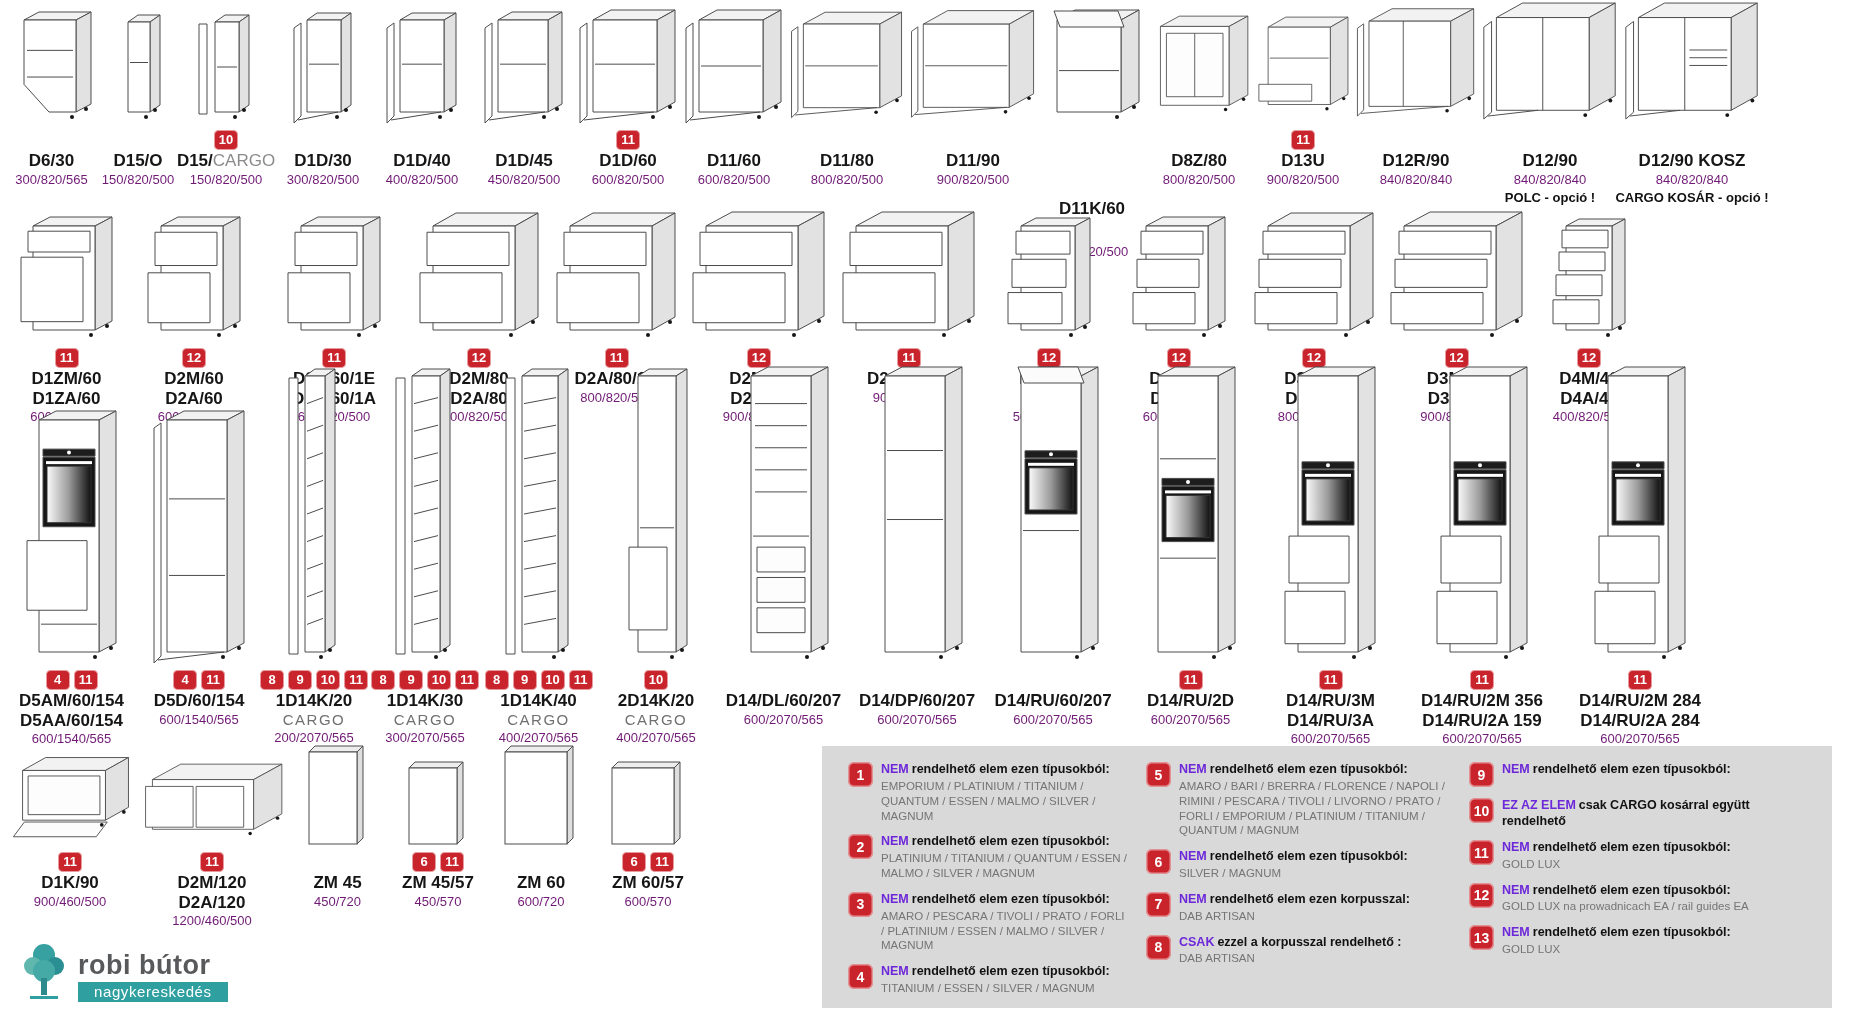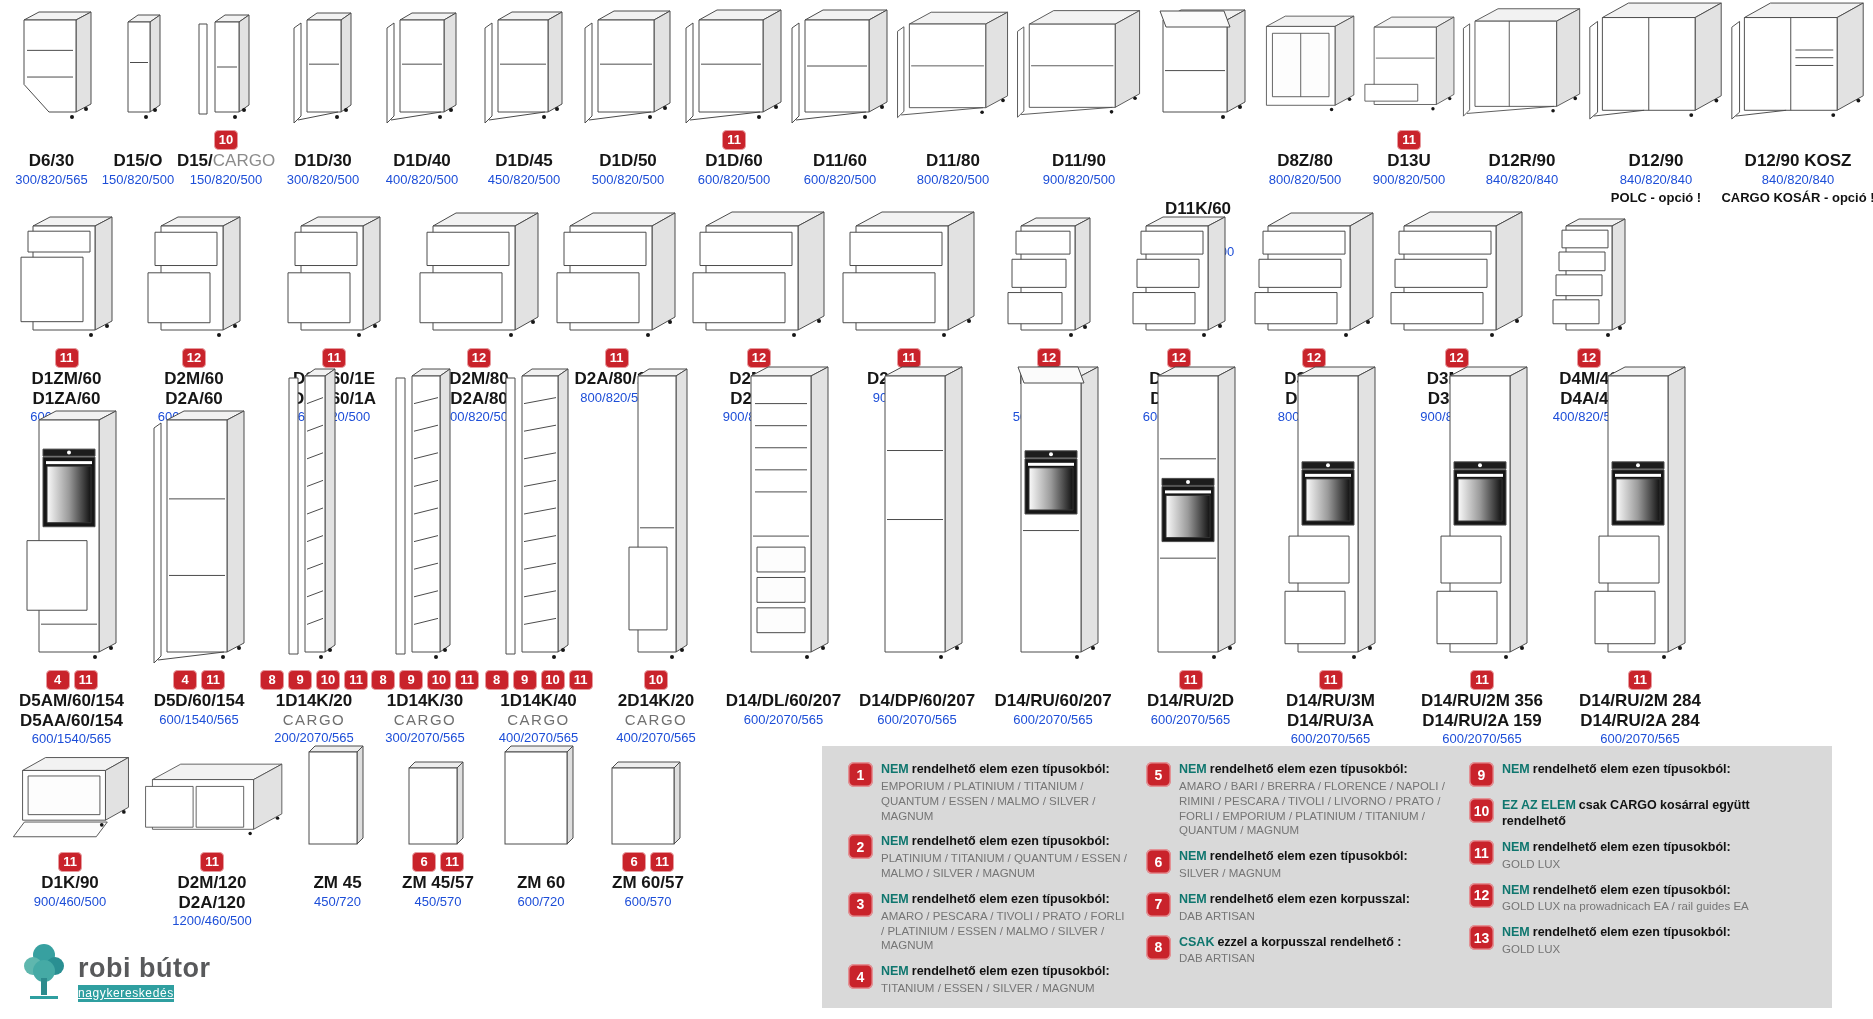--- a/index.html
+++ b/index.html
@@ -13,37 +13,37 @@
   .item{display:flex;flex-direction:column;align-items:center;box-sizing:border-box;flex:0 0 auto;}
   .drawing{display:flex;align-items:flex-end;justify-content:center;width:100%;}
   .h0{height:122px;} .h1{height:152px;} .h2{height:306px;} .h3{height:100px;}
   .badges{height:23px;display:flex;gap:4px;align-items:center;justify-content:center;margin-top:2px;}
   .badge{min-width:20px;height:20px;padding:0 2px;background:#c9232b;color:#fff;font-weight:bold;
          font-size:13px;border-radius:5px;display:flex;align-items:center;justify-content:center;
          box-shadow:inset 0 0 0 1px rgba(255,255,255,.55);}
   .code{font-weight:bold;font-size:17px;color:#161616;line-height:1.16;text-align:center;white-space:nowrap;}
   .code .cg{color:#8b8b8b;font-weight:normal;}
   .cargoline{font-size:15px;color:#707070;letter-spacing:1.5px;line-height:1.2;}
-  .dims{font-size:13px;color:#1d4ed8;margin-top:1px;line-height:1.2;}
+  .dims{font-size:13px;color:#701a75;margin-top:1px;line-height:1.2;}
   .cnote{font-size:13px;font-weight:bold;color:#111;margin-top:3px;white-space:nowrap;}
   .legend{position:absolute;left:822px;top:746px;width:1010px;height:262px;background:#d9d9d9;
           box-sizing:border-box;padding:16px 12px 8px 26px;display:flex;gap:18px;}
   .lcol{display:flex;flex-direction:column;}
   #lcol0{width:280px;} #lcol1{width:305px;} #lcol2{width:340px;}
   .lnote{display:flex;gap:8px;margin-bottom:11px;align-items:flex-start;}
   .lnum{width:25px;height:25px;background:#c9232b;color:#fff;font-weight:bold;font-size:14px;border-radius:6px;
         flex:0 0 auto;display:flex;align-items:center;justify-content:center;
         box-shadow:inset 0 0 0 1.5px rgba(255,255,255,.5);}
   .lhead{font-size:12.5px;color:#111;font-weight:bold;line-height:1.25;}
-  .lred{color:#0f766e;margin-right:3px;}
+  .lred{color:#6d28d9;margin-right:3px;}
   .lbody{font-size:11.5px;color:#757575;line-height:1.3;margin-top:1px;}
   .logo{position:absolute;left:20px;top:940px;display:flex;align-items:flex-end;gap:10px;}
   .logo-title{font-size:27px;color:#58595b;font-weight:600;letter-spacing:0.5px;line-height:1.05;}
-  .logo-sub{display:inline-block;background:#2f9fa0;color:#fff;font-size:12px;padding:1px 0 2px;
-            margin-top:3px;letter-spacing:0.6px;text-decoration:underline;}
+  .logo-sub{display:inline-block;background:#2f9fa0;color:#fff;font-size:15px;padding:1px 16px 2px;
+            margin-top:3px;letter-spacing:0.6px;}
 </style>
 </head>
 <body>
 
 <div class="sheet">
   <div class="cab-row" id="row0">
       <div class="item" style="width: 95px;">
         <div class="drawing h0">
           <svg width="91" height="118" viewBox="0 0 91 118">
             <g stroke="#4c4c4c" stroke-width="1" fill="none" stroke-linejoin="round">
@@ -147,39 +147,20 @@
               <polygon points="5,20 12,15 12,108 5,115" fill="#fff"></polygon>
               <line x1="9" y1="112" x2="65" y2="104"></line>
               <circle cx="77" cy="101" r="2" fill="#161616" stroke="none"></circle>
               <circle cx="64" cy="109" r="2" fill="#161616" stroke="none"></circle>
             </g>
           </svg>
         </div>
         <div class="badges"></div>
         <div class="code"><span>D1D/45</span></div>
         <div class="dims">450/820/500</div>
-      </div>
-      <div class="item" style="width: 106px;">
-        <div class="drawing h0">
-          <svg width="96" height="119" viewBox="0 0 96 119">
-            <g stroke="#4c4c4c" stroke-width="1" fill="none" stroke-linejoin="round">
-              <polygon points="18,13 74,13 90,4 34,4" fill="#f2f2f2"></polygon>
-              <polygon points="74,13 90,4 90,96 74,105" fill="#e2e2e2"></polygon>
-              <rect x="18" y="13" width="56" height="92" fill="#fff"></rect>
-              <line x1="20" y1="57.16" x2="72" y2="57.16"></line>
-              <polygon points="5,21 12,16 12,109 5,116" fill="#fff"></polygon>
-              <line x1="9" y1="113" x2="71" y2="105"></line>
-              <circle cx="85" cy="101" r="2" fill="#161616" stroke="none"></circle>
-              <circle cx="70" cy="110" r="2" fill="#161616" stroke="none"></circle>
-            </g>
-          </svg>
-        </div>
-        <div class="badges"></div>
-        <div class="code"><span>D1D/50</span></div>
-        <div class="dims">500/820/500</div>
       </div>
       <div class="item" style="width: 106px;">
         <div class="drawing h0">
           <svg width="106" height="120" viewBox="0 0 106 120">
             <g stroke="#4c4c4c" stroke-width="1" fill="none" stroke-linejoin="round">
               <polygon points="18,14 82,14 100,4 36,4" fill="#f2f2f2"></polygon>
               <polygon points="82,14 100,4 100,96 82,106" fill="#e2e2e2"></polygon>
               <rect x="18" y="14" width="64" height="92" fill="#fff"></rect>
               <line x1="20" y1="58.16" x2="80" y2="58.16"></line>
               <polygon points="5,22 12,17 12,110 5,117" fill="#fff"></polygon>

